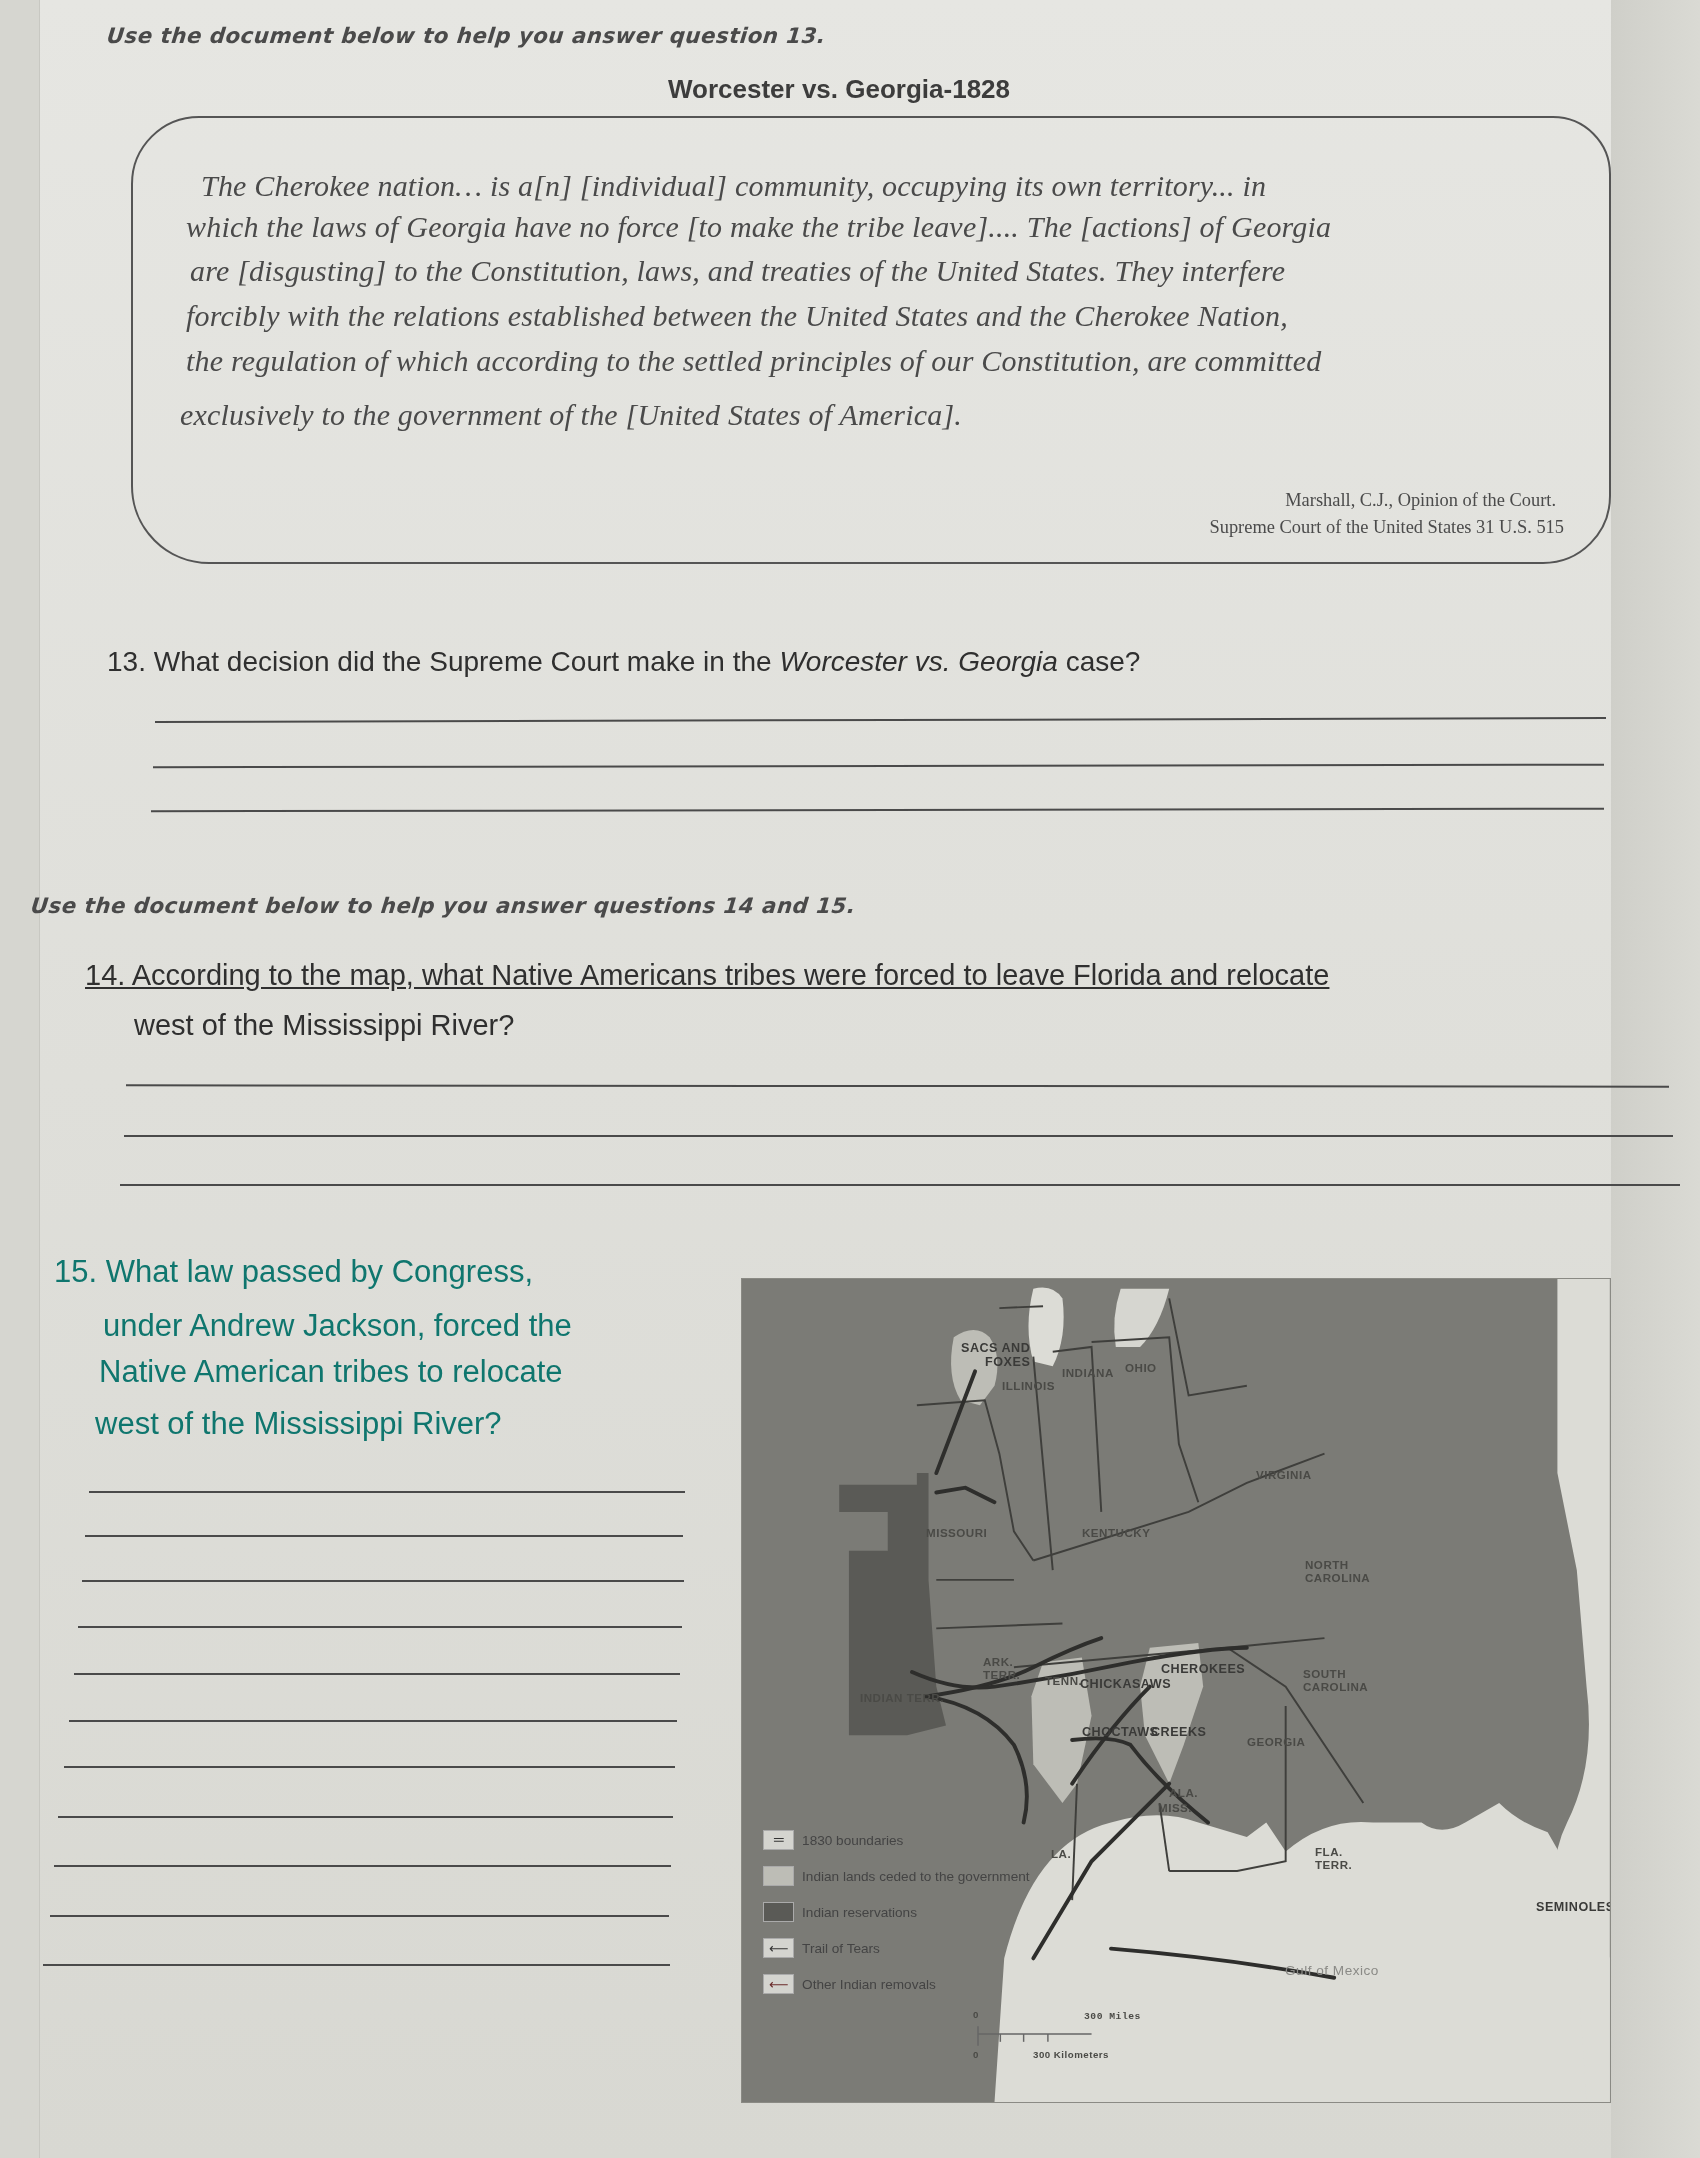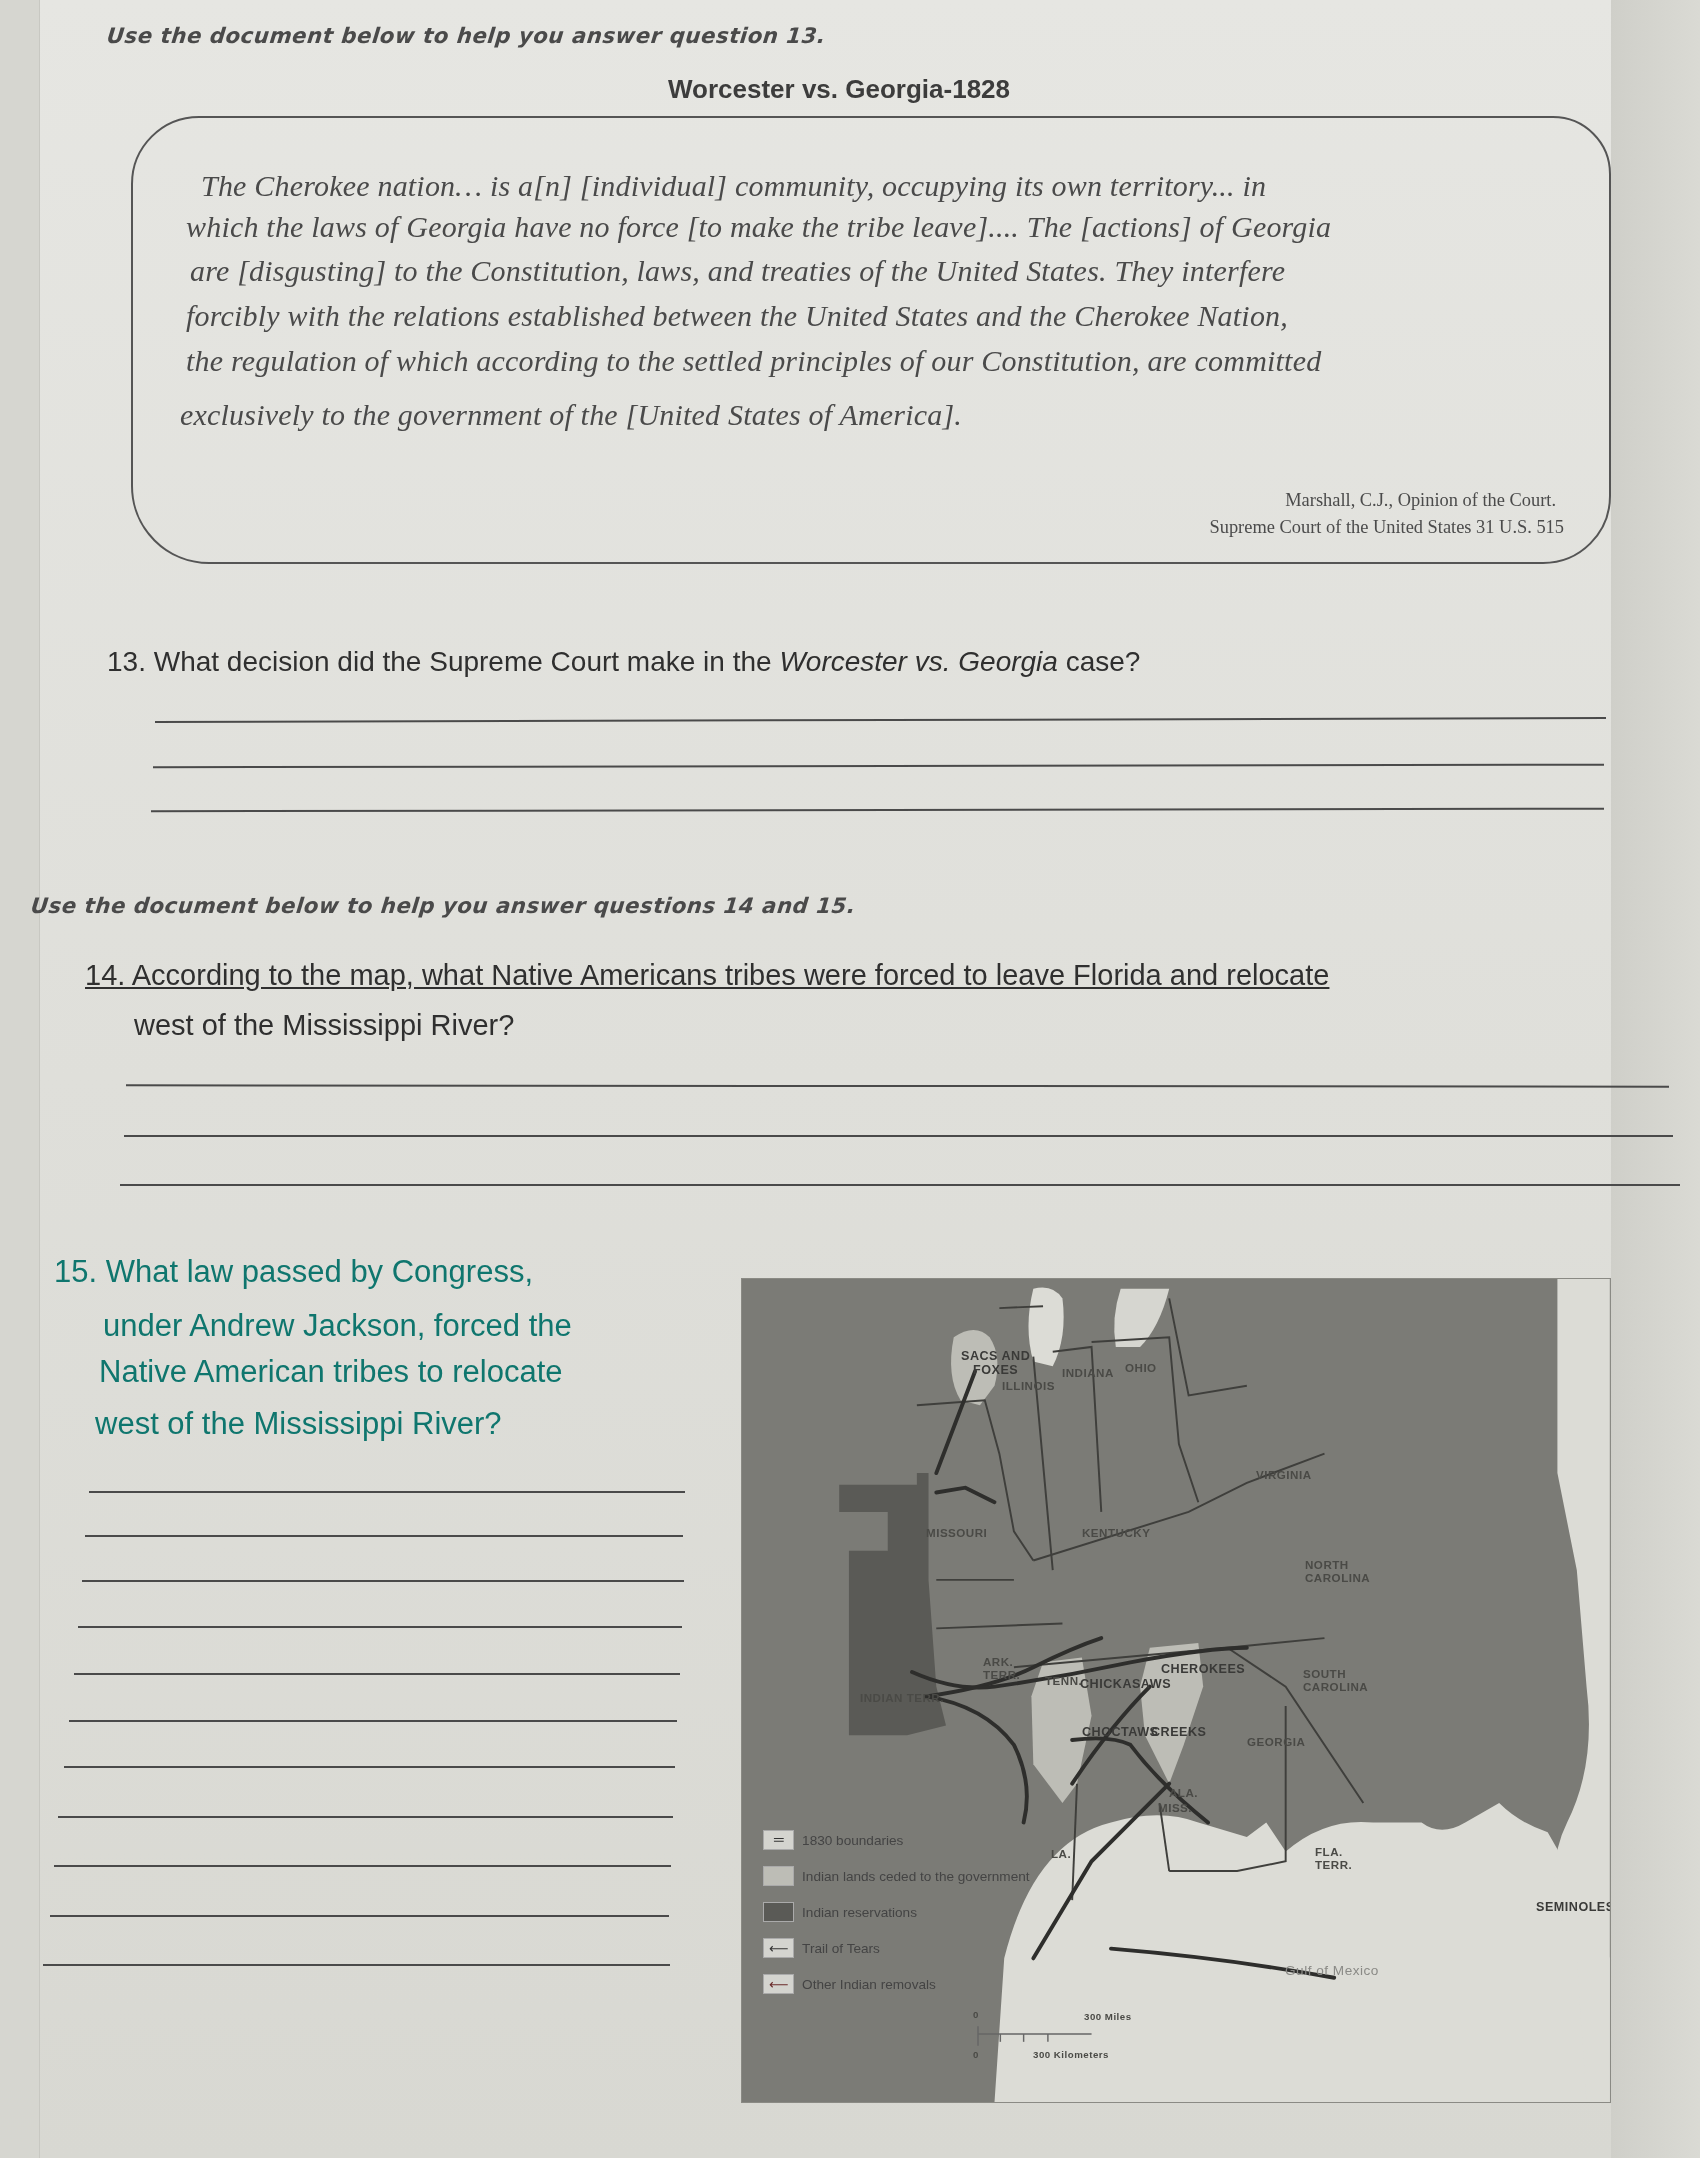--- a/index.html
+++ b/index.html
@@ -170,21 +170,21 @@
   <div class="map-label" style="left:563px; top:279px;"><span>NORTH</span><br><span>CAROLINA</span></div>
   <div class="map-label" style="left:241px; top:364px;margin-top:12px;"><span>ARK.</span><br><span>TERR.</span></div>
   <div class="map-label" style="left:561px; top:388px;"><span>SOUTH</span><br><span>CAROLINA</span></div>
   <div class="map-label" style="left:505px; top:456px;">GEORGIA</div>
   <div class="map-label" style="left:427px; top:507px;">ALA.</div>
   <div class="map-label" style="left:369px; top:522px;margin-left:47px;">MISS.</div>
   <div class="map-label" style="left:309px; top:568px;">LA.</div>
   <div class="map-label" style="left:573px; top:566px;"><span>FLA.</span><br><span>TERR.</span></div>
   <div class="map-label" style="left:118px; top:412px;">INDIAN TERR.</div>
 
-  <div class="map-label tribe" style="left:219px; top:70px; text-align:center;"><span>SACS AND</span><br><span>FOXES</span></div>
+  <div class="map-label tribe" style="left:219px; top:62px; text-align:right;"><span>SACS AND</span><br><span>FOXES</span></div>
   <div class="map-label tribe" style="left:419px; top:383px;">CHEROKEES</div>
   <div class="map-label tribe" style="left:338px; top:398px;">CHICKASAWS</div>
   <div class="map-label tribe" style="left:340px; top:446px;">CHOCTAWS</div>
   <div class="map-label tribe" style="left:409px; top:446px;">CREEKS</div>
   <div class="map-label tribe" style="left:794px; top:621px;">SEMINOLES</div>
 
   <div class="map-label" style="left:543px; top:684px; font-weight:normal; font-size:13.6px; color:#8a8a86;">Gulf of Mexico</div>
 
   <div class="legend">
     <div class="legend-item">
@@ -203,17 +203,17 @@
       <span class="legend-swatch" style="background:#d4d4cf;">⟵</span>
       <span class="legend-text">Trail of Tears</span>
     </div>
     <div class="legend-item">
       <span class="legend-swatch" style="background:#d4d4cf; color:#6a2a2a;">⟵</span>
       <span class="legend-text">Other Indian removals</span>
     </div>
   </div>
 
   <div class="map-label" style="left:231px; top:730px; font-size:9.7px;">0</div>
-  <div class="map-label" style="left:342px; top:732px; font-size:9.7px;">300 Miles</div>
+  <div class="map-label" style="left:342px; top:732px; font-size:9.7px;font-family:Liberation Mono, monospace;">300 Miles</div>
   <div class="map-label" style="left:231px; top:770px; font-size:9.7px;">0</div>
   <div class="map-label" style="left:291px; top:770px; font-size:9.7px;">300 Kilometers</div>
 </div>
 
 
 </body></html>

